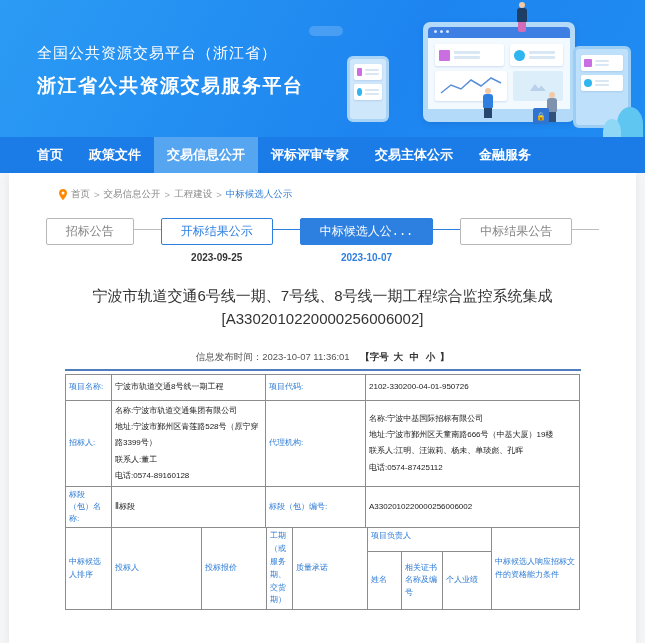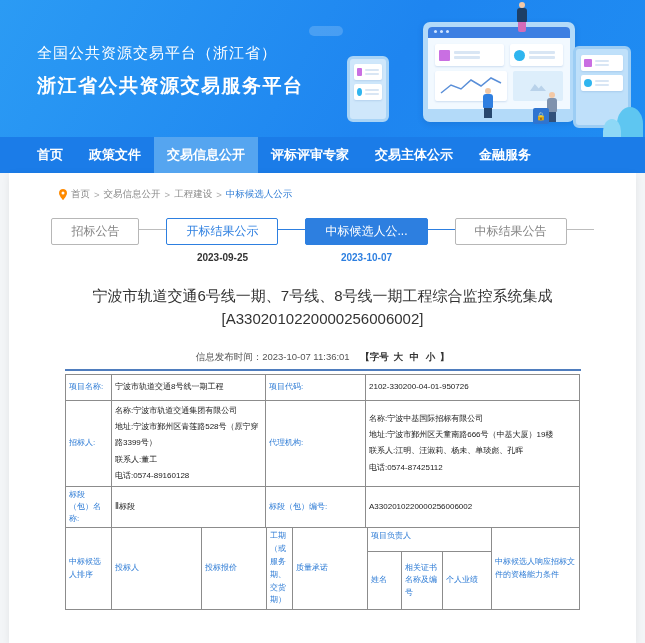--- a/index.html
+++ b/index.html
@@ -63,21 +63,21 @@
   .content { margin:0 9px; background:#fff; min-height:470px; box-shadow:0 2px 8px rgba(0,0,0,.07); padding-bottom:20px; }
   .breadcrumb { display:flex; align-items:center; gap:4px; padding:15px 0 0 50px; font-size:9.5px; color:#888; }
   .crumb { color:#888; }
   .crumb.current { color:#2d7bd5;font-family:Liberation Serif, serif; }
   .crumb-sep { color:#aaa; }
 
   .steps { display:flex; justify-content:center; align-items:flex-start; margin-top:17px; height:46px; }
   .step { display:flex; flex-direction:column; align-items:center; }
   .step-box { font-size:12px; padding:4px 19px; border:1px solid #b7b7b7; color:#848484; background:#fff; border-radius:2px; white-space:nowrap; cursor:pointer; }
   .step-box.outline { border-color:#2d7fe0; color:#2d7fe0; }
-  .step-box.active { border-color:#2d7fe0; background:#2d7fe0; color:#fff; }
+  .step-box.active { border-color:#2d7fe0; background:#2d7fe0; color:#fff;font-family:Liberation Mono, monospace; }
   .step-date { font-size:10px; font-weight:bold; color:#333; margin-top:7px; }
   .step-date.blue { color:#2d7fe0; }
   .connector { width:27px; height:1px; background:#bdbdbd; margin-top:11px; }
   .connector.blue { background:#2d7fe0; }
 
   .art-title { text-align:center; margin-top:20px; color:#333; font-size:15px; font-weight:500; line-height:1.55; }
   .meta { text-align:center; margin-top:20px; font-size:9.5px; color:#555; }
   .meta b { color:#333; margin-left:8px; }
   .meta .fs-btn { color:#333; font-weight:bold; margin:0 2px; cursor:pointer; }
   .divider { width:516px; height:2px; background:#4f7dbe; margin:5px auto 3px auto; }

